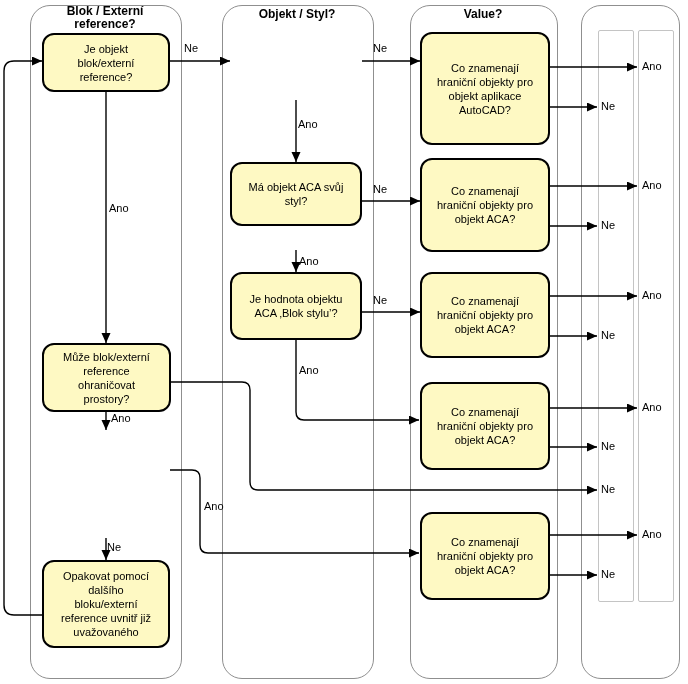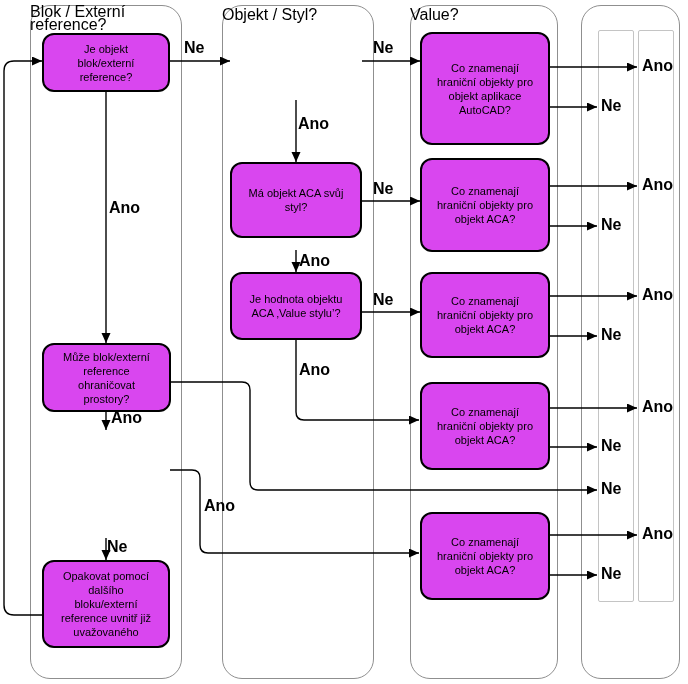--- a/index.html
+++ b/index.html
@@ -8,30 +8,30 @@
     font-family:"Liberation Sans","DejaVu Sans",sans-serif; color:#000;
     overflow:hidden;
   }
   .container {
     position:absolute; border:1px solid #8f8f8f; border-radius:20px; background:#ffffff;
   }
   .lane {
     position:absolute; border:1px solid #c4c4c4; border-radius:2px; background:#ffffff;
   }
   .col-title {
-    position:absolute; font-size:16px; font-weight:normal; text-align:left;
+    position:absolute; font-size:12px; font-weight:bold; text-align:center;
     white-space:pre-line; line-height:13px;
   }
   .node {
     position:absolute; box-sizing:border-box; border:2px solid #000; border-radius:12px;
-    background:#d946ef; display:flex; align-items:center; justify-content:center;
+    background:#fef9c3; display:flex; align-items:center; justify-content:center;
     text-align:center; font-size:11px; line-height:14px; white-space:pre-line; padding:12px;
   }
   .edge-label {
-    position:absolute; font-size:16px; font-weight:bold; line-height:14px; white-space:nowrap;
+    position:absolute; font-size:11px; font-weight:normal; line-height:14px; white-space:nowrap;
   }
   svg.wires { position:absolute; left:0; top:0; pointer-events:none; }
   svg.wires path { fill:none; stroke:#000; stroke-width:1.4px; }
 </style>
 </head>
 <body>
 
 <div id="stage">
 
   <div class="container" style="left:30px; top:5px; width:150px; height:672px;"></div>
@@ -50,24 +50,24 @@
   <div class="node" style="left:42px; top:33px; width:128px; height:59px;">Je objekt blok/externí
 reference?</div>
   <div class="node" style="left:42px; top:343px; width:129px; height:69px;">Může blok/externí
 reference ohraničovat
 prostory?</div>
   <div class="node" style="left:42px; top:560px; width:128px; height:88px;">Opakovat pomocí
 dalšího bloku/externí
 reference uvnitř již
 uvažovaného</div>
 
-  <div class="node" style="left:230px; top:162px; width:132px; height:76px;">Má objekt ACA svůj
+  <div class="node" style="left:230px; top:162px; width:132px; height:64px;">Má objekt ACA svůj
 styl?</div>
   <div class="node" style="left:230px; top:272px; width:132px; height:68px;">Je hodnota objektu
-ACA ‚Value stylu’?</div>
+ACA ‚Blok stylu’?</div>
 
   <div class="node" style="left:420px; top:32px; width:130px; height:113px;">Co znamenají
 hraniční objekty pro
 objekt aplikace
 AutoCAD?</div>
   <div class="node" style="left:420px; top:158px; width:130px; height:94px;">Co znamenají
 hraniční objekty pro
 objekt ACA?</div>
   <div class="node" style="left:420px; top:272px; width:130px; height:86px;">Co znamenají
 hraniční objekty pro

